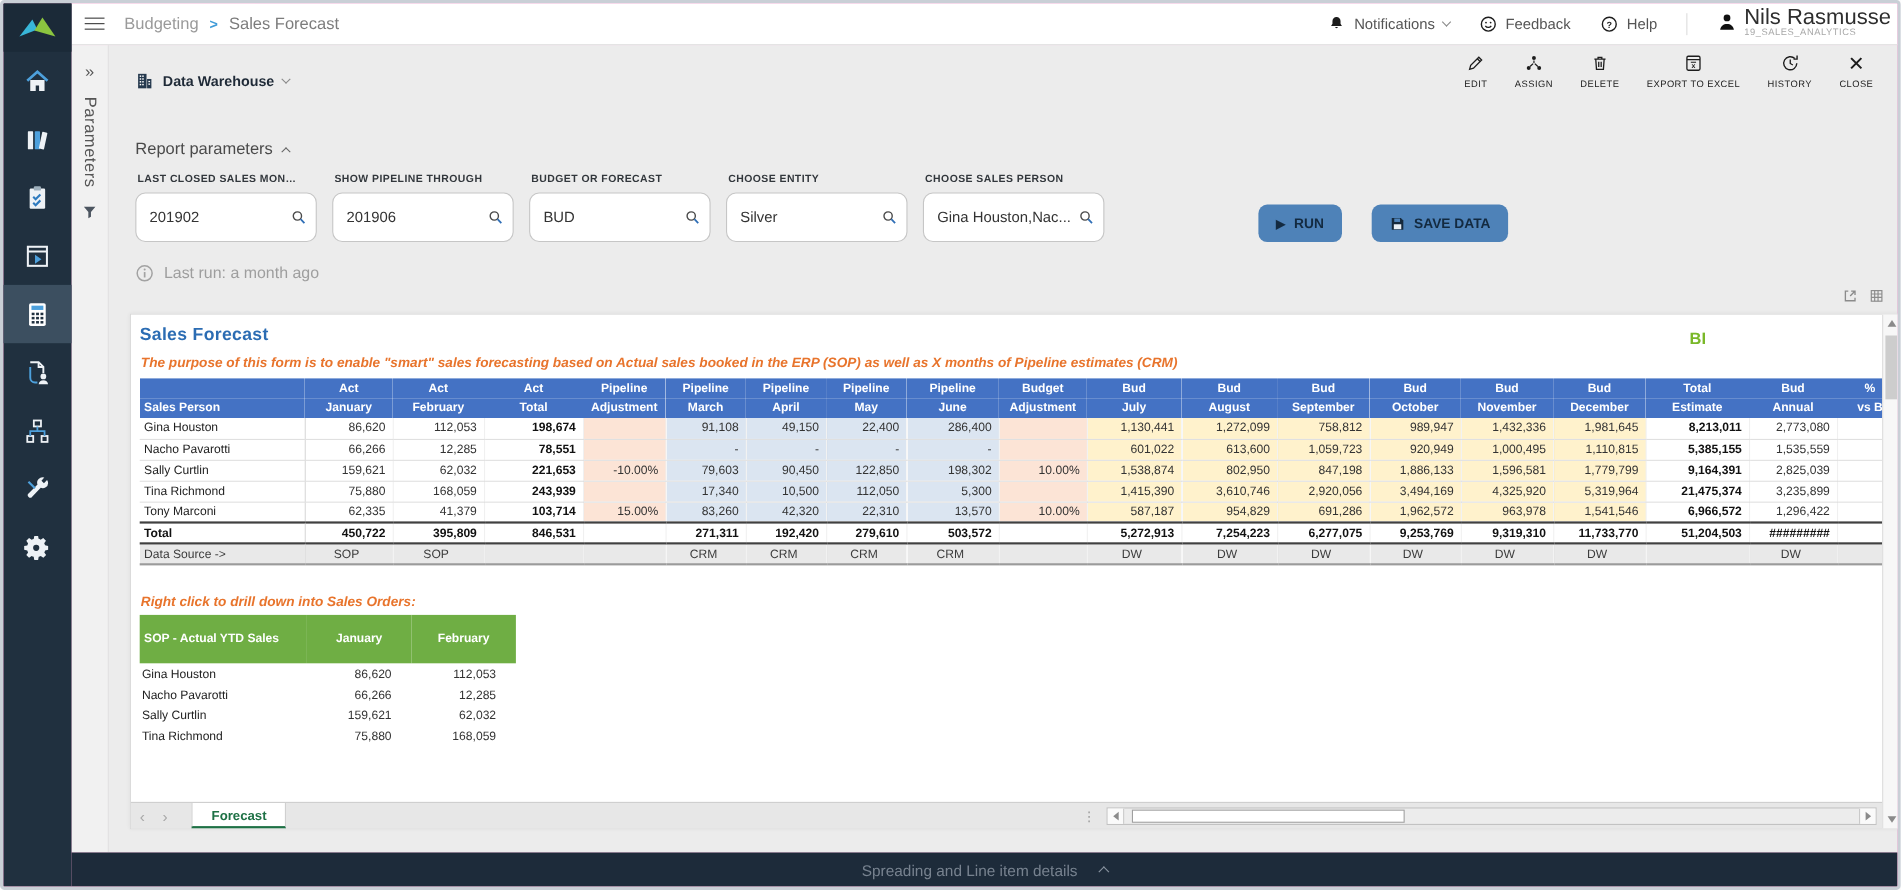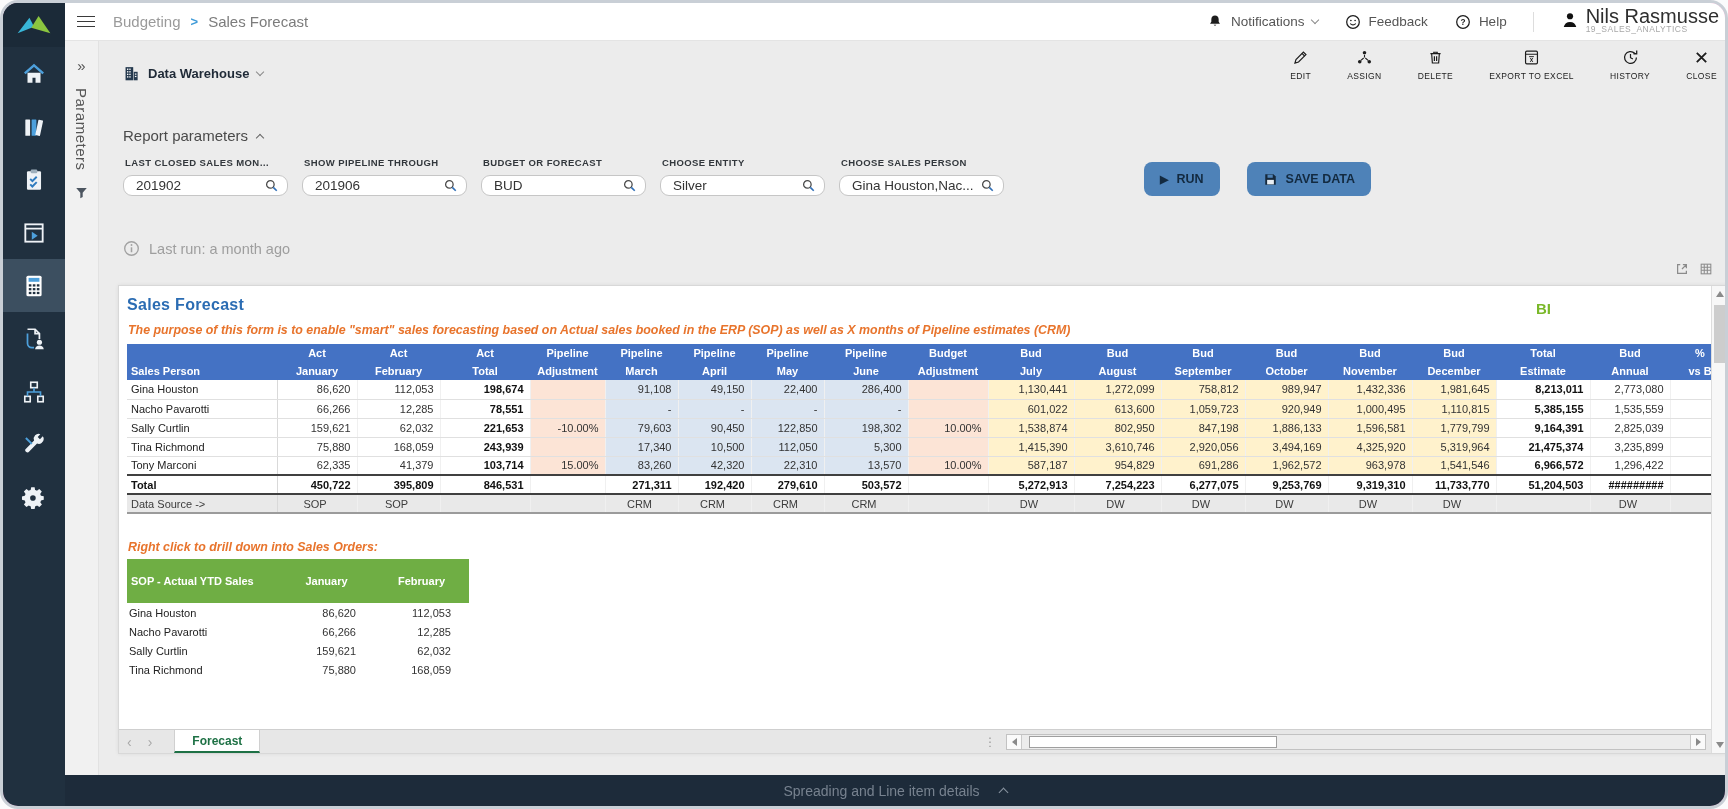--- a/index.html
+++ b/index.html
@@ -1,17 +1,17 @@
 <!DOCTYPE html>
 <html><head>
 <meta charset="utf-8">
 <style>
   html,body{margin:0;padding:0;background:#fbfbfc;font-family:"Liberation Sans",sans-serif;}
   *{box-sizing:border-box;}
-  .window{position:relative;width:1728px;height:809px;border:3px solid #c9cfd6;border-radius:18px;overflow:hidden;background:#f9a8d4;}
+  .window{position:relative;width:1728px;height:809px;border:3px solid #c9cfd6;border-radius:4px;overflow:hidden;background:#f9a8d4;}
 
   
   .sidebar{position:absolute;left:0;top:0;bottom:0;width:62px;background:#20303f;z-index:3;}
   .logo{height:44px;display:flex;align-items:center;justify-content:center;background:#1b2a38;}
   .logo svg{width:40px;height:24px;}
   .nav-item{height:53px;display:flex;align-items:center;justify-content:center;cursor:pointer;}
   .nav-item svg{width:26px;height:26px;}
   .nav-item.active{background:#3c4f60;}
 
   
@@ -35,32 +35,32 @@
   
   .paramstrip{position:absolute;left:62px;top:38px;bottom:31px;width:34px;background:#f1f1f1;border-right:1px solid #e2e2e2;display:flex;flex-direction:column;align-items:center;padding-top:16px;z-index:2;}
   .expand{color:#555;font-size:15px;cursor:pointer;}
   .vtext{writing-mode:vertical-rl;font-size:15px;color:#555;margin-top:14px;letter-spacing:.5px;cursor:pointer;}
   .funnel{margin-top:14px;width:15px;height:15px;}
 
   
   .main{position:absolute;left:96px;top:38px;right:0;bottom:31px;background:#ececec;overflow:hidden;}
   .ds-row{position:absolute;left:24px;top:24px;display:flex;align-items:center;gap:8px;font-size:13px;font-weight:bold;color:#1f2a37;cursor:pointer;}
   .ds-row svg{width:17px;height:17px;}
-  .actions{position:absolute;top:8px;right:8px;display:flex;gap:36px;}
+  .actions{position:absolute;top:8px;right:22px;display:flex;gap:25px;}
   .action{display:flex;flex-direction:column;align-items:center;gap:5px;cursor:pointer;}
   .action svg{width:17px;height:17px;}
   .action span{font-size:8.5px;letter-spacing:.4px;color:#222;white-space:nowrap;}
 
   .rp-head{position:absolute;left:24px;top:86px;font-size:15px;color:#4a4a4a;display:flex;align-items:center;gap:9px;cursor:pointer;}
   .rp-head .chev{border-color:#666;}
 
   .fields{position:absolute;left:24px;top:116px;right:10px;display:flex;align-items:flex-end;gap:14px;}
   .field{width:165px;flex:none;}
   .field label{display:block;font-size:9.5px;font-weight:bold;color:#32373c;letter-spacing:.4px;margin:0 0 7px 2px;white-space:nowrap;overflow:hidden;}
-  .inputbox{height:21px;border:1px solid #c6c6c6;border-radius:9px;background:#fff;display:flex;align-items:center;padding:0 8px 0 10px;}
+  .inputbox{height:45px;border:1px solid #c6c6c6;border-radius:9px;background:#fff;display:flex;align-items:center;padding:0 8px 0 10px;}
   .inputbox input{border:none;outline:none;width:100%;font-size:13.5px;color:#333;background:transparent;font-family:"Liberation Sans",sans-serif;}
   .inputbox svg{width:15px;height:15px;flex:none;}
   .btn{height:34px;border:none;border-radius:8px;background:#4e82b8;display:flex;align-items:center;gap:8px;padding:0 16px;font-weight:bold;font-size:12.5px;color:#132a40;cursor:pointer;font-family:"Liberation Sans",sans-serif;}
   .btn .play{font-size:11px;}
   .btn.run{margin-left:126px;}
   .btn.save{margin-left:13px;}
   .btn svg{width:15px;height:15px;}
 
   .lastrun{position:absolute;left:24px;top:199px;display:flex;align-items:center;gap:9px;color:#9e9e9e;font-size:14.5px;}
   .lastrun svg{width:17px;height:17px;}

